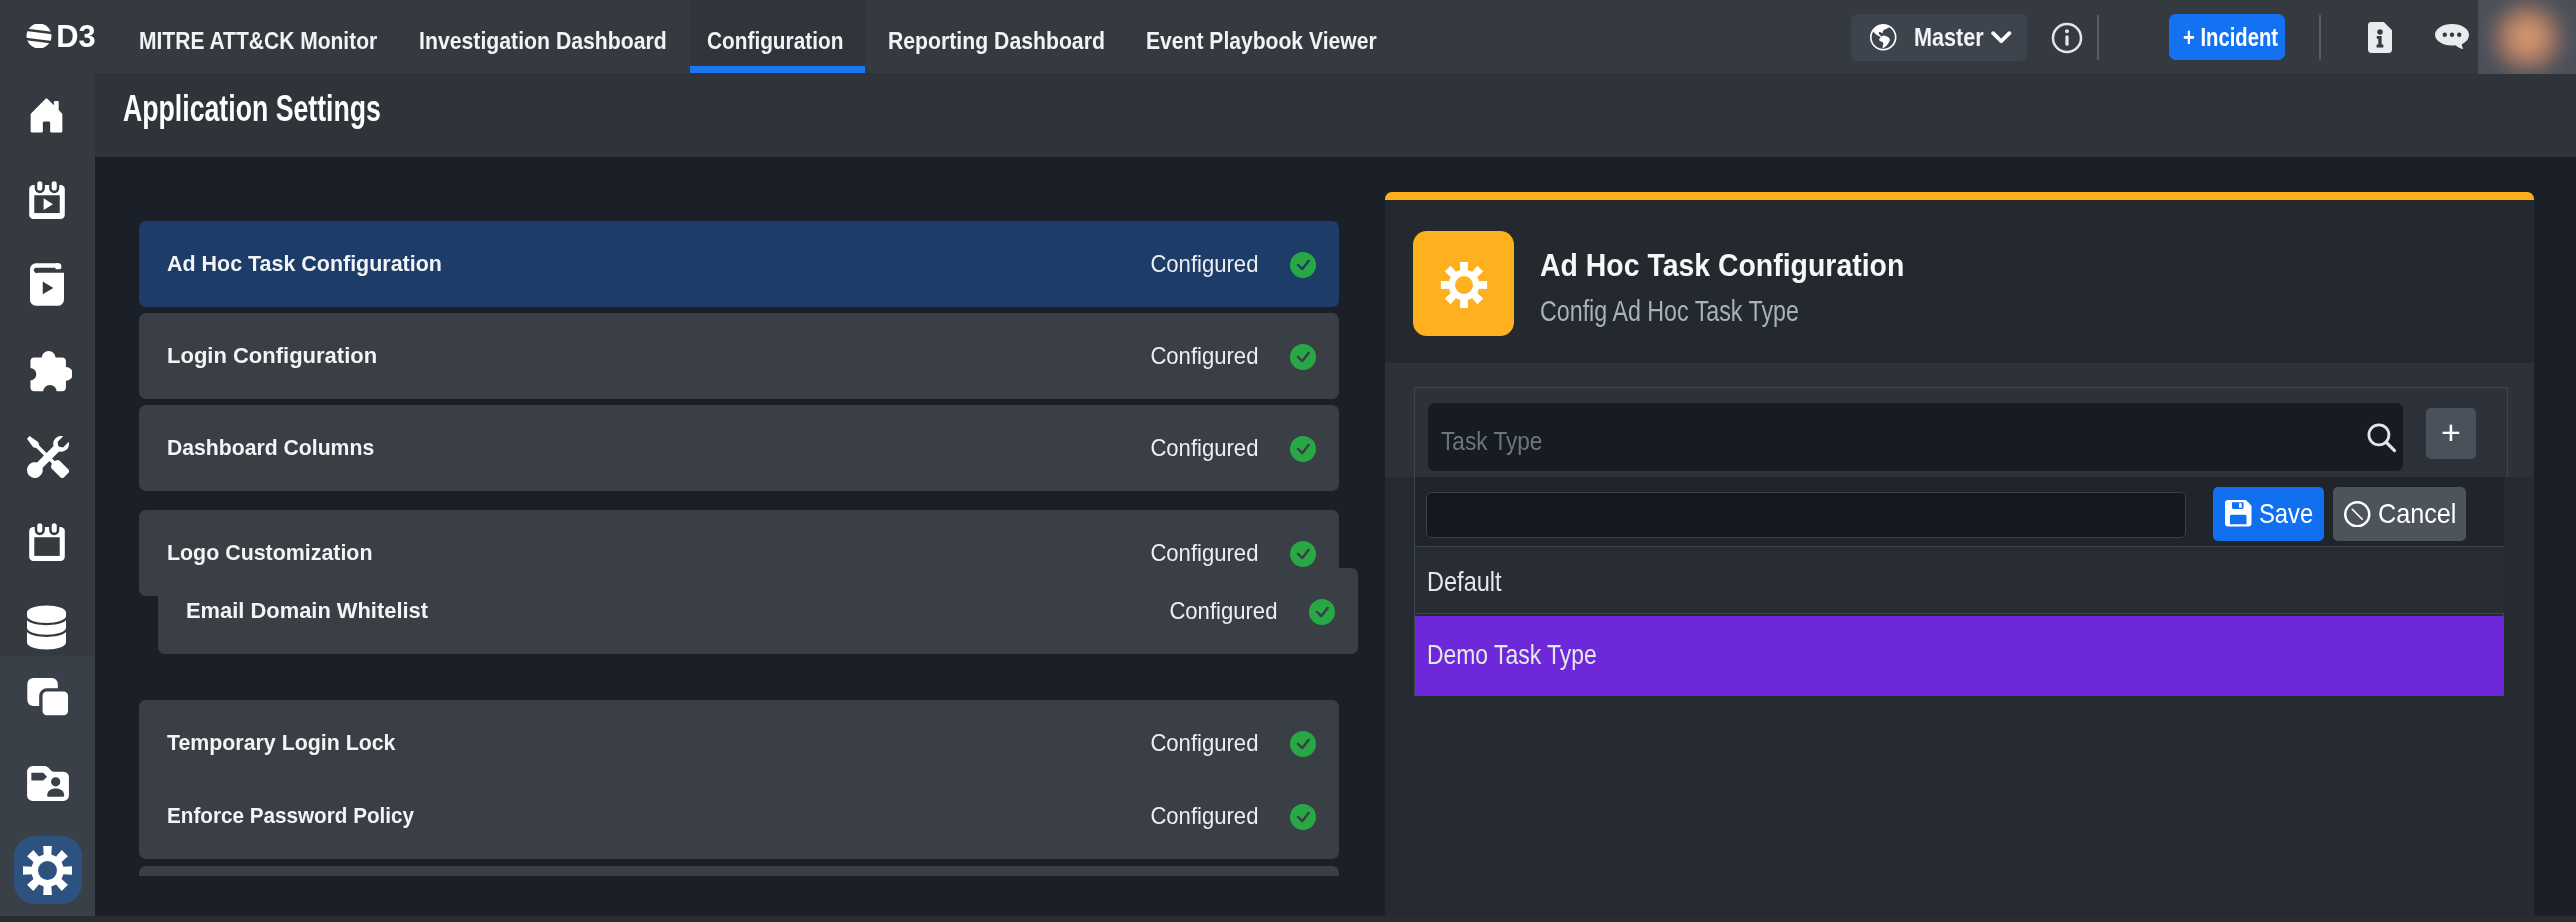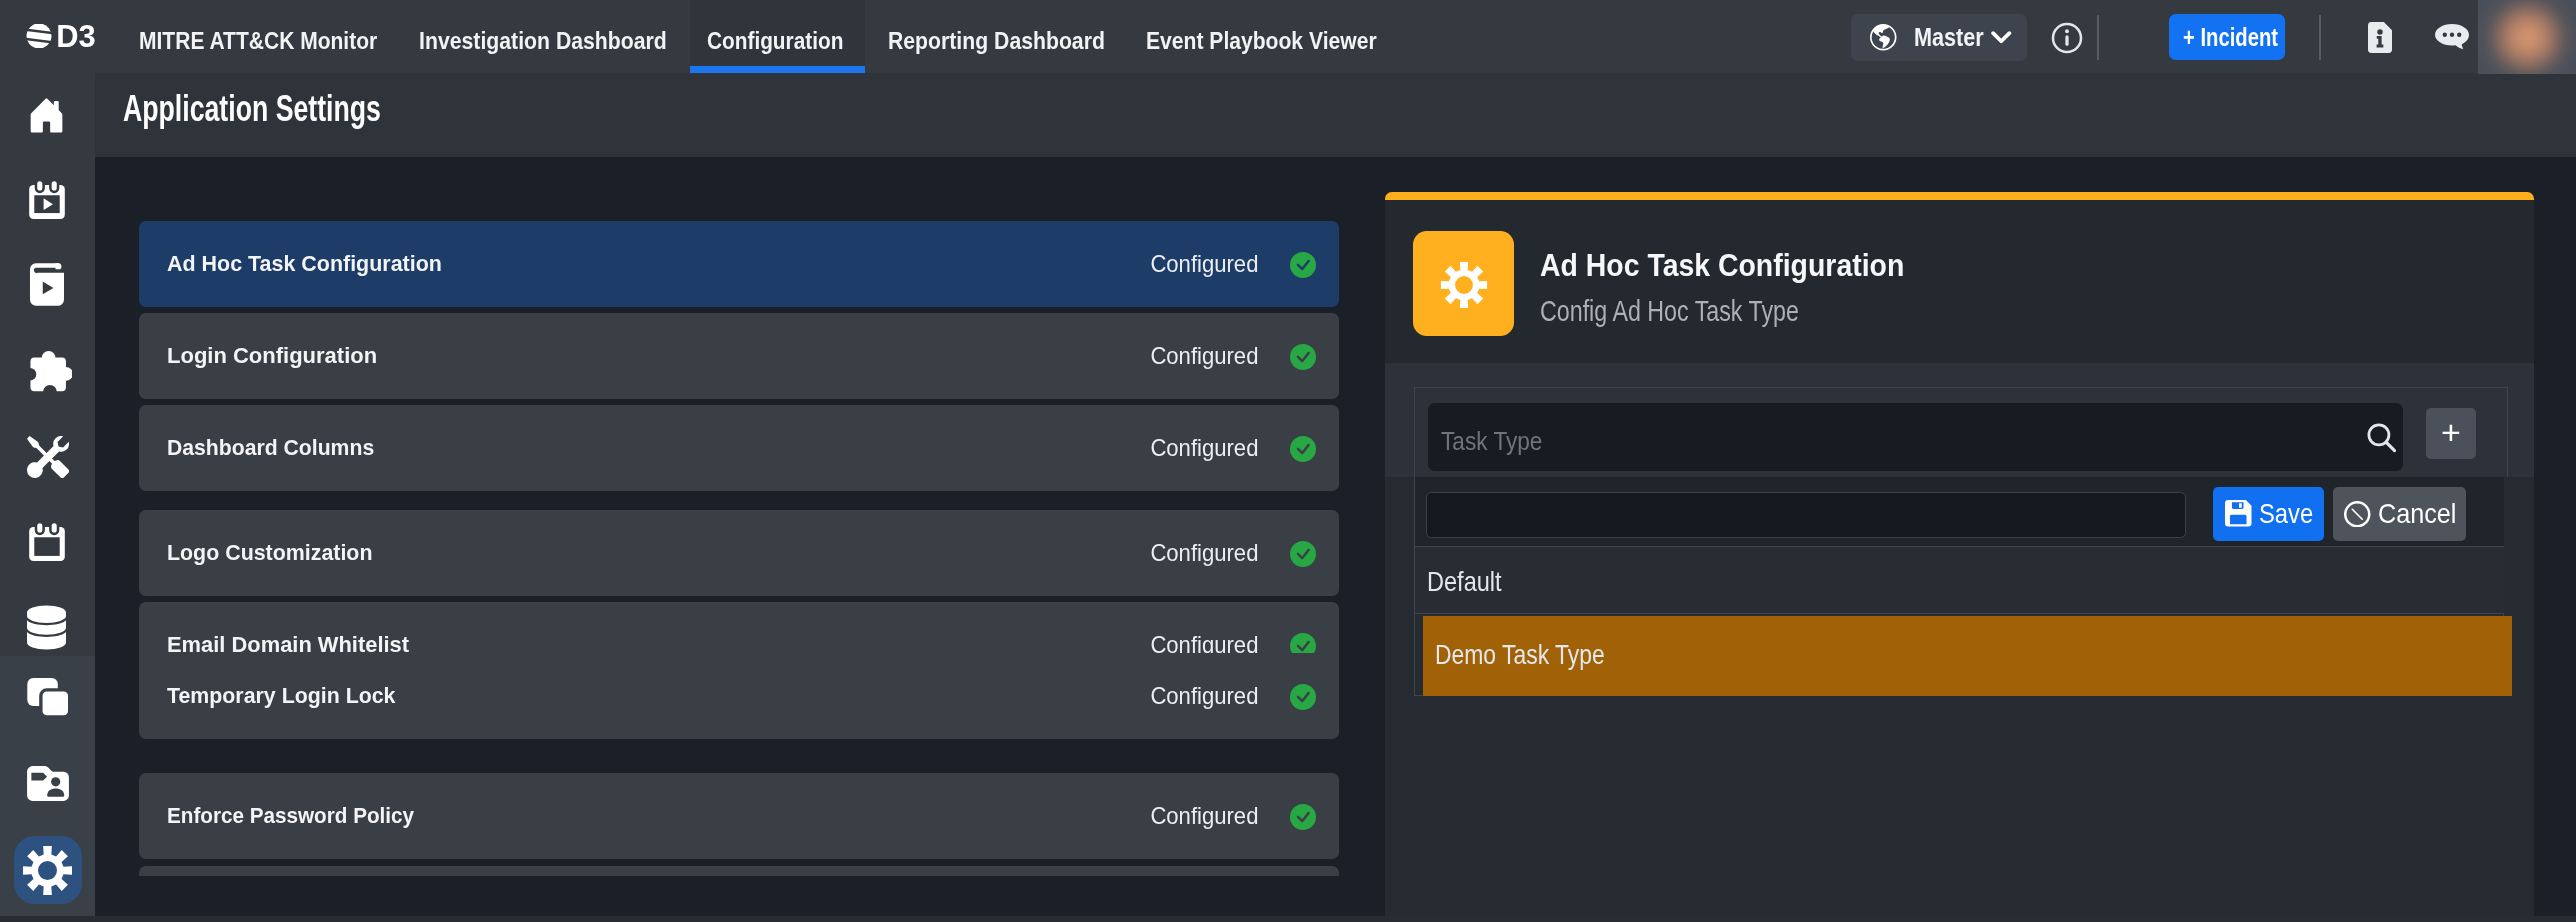--- a/index.html
+++ b/index.html
@@ -50,21 +50,21 @@
   #ttph { left:56px; top:215px; height:68px; line-height:68px; font-size:26px; color:#6e757e; }
   #plusbtn { left:1041px; top:216px; width:50px; height:51px; background:#4a515a; border-radius:5.1px; color:#fff; font-size:34px; text-align:center; line-height:48px; }
   
   #tbl { left:29px; top:285px; width:1090px; height:219px; border:0.9px solid #3e454e; border-top:none; }
   #saverow { left:0; top:0; width:1089px; height:69px; background:#20242b; }
   #saveinput { left:11px; top:15.4px; width:760px; height:46px; background:#14181f; border:0.9px solid #3a414a; border-radius:5.1px; }
   #savebtn { left:798px; top:10.3px; width:111px; height:54px; background:#1070f0; border-radius:5.1px; }
   #cancelbtn { left:918px; top:10.3px; width:133px; height:54px; background:#4d545c; border-radius:5.1px; }
   .btnlab { color:#fff; font-size:28px; white-space:nowrap; transform-origin:0 50%; }
   #rowdef { left:0; top:69px; width:1089px; height:68px; background:#282d34; border-bottom:0.9px solid #3e454e; border-top:0.9px solid #3e454e; }
-  #rowdemo { left:8px; top:139px; width:1089px; height:80px; background:#a16207; }
+  #rowdemo { left:0; top:139px; width:1089px; height:80px; background:#6d28d9; }
   .rowtxt { left:12px; font-size:28px; line-height:34px; color:#e4e8ec; transform-origin:0 50%; white-space:nowrap; }
 </style>
 </head>
 <body>
 <div id="page">
   <div id="main" class="abs"></div>
   <div id="band" class="abs"></div>
   <div id="appTitle" class="abs sqz" style="transform:scaleX(0.741);">Application Settings</div>
 
   <div id="nav" class="abs"></div>
@@ -206,28 +206,28 @@
             <path fill="#28a745" fill-rule="evenodd" d="M16 8A8 8 0 1 1 0 8a8 8 0 0 1 16 0zm-3.97-3.03a.75.75 0 0 0-1.08.022L7.477 9.417 5.384 7.323a.75.75 0 0 0-1.06 1.06L6.97 11.03a.75.75 0 0 0 1.079-.02l3.992-4.99a.75.75 0 0 0-.01-1.05z"></path>
           </svg></div>
       </div>
       <div class="card abs" style="top: 510px;">
         <div class="cardTitle abs sqz" style="transform:scaleX(0.972)">Logo Customization</div>
         <div class="conf abs sqz" style="transform:scaleX(0.92)">Configured</div>
         <div class="chk abs"><svg width="26" height="26" viewBox="0 0 16 16">
             <path fill="#28a745" fill-rule="evenodd" d="M16 8A8 8 0 1 1 0 8a8 8 0 0 1 16 0zm-3.97-3.03a.75.75 0 0 0-1.08.022L7.477 9.417 5.384 7.323a.75.75 0 0 0-1.06 1.06L6.97 11.03a.75.75 0 0 0 1.079-.02l3.992-4.99a.75.75 0 0 0-.01-1.05z"></path>
           </svg></div>
       </div>
-      <div class="card abs" style="top: 602px;">
+      <div class="card abs" style="top: 568px; margin-left: 19px;">
         <div class="cardTitle abs sqz" style="transform:scaleX(0.995)">Email Domain Whitelist</div>
         <div class="conf abs sqz" style="transform:scaleX(0.92)">Configured</div>
         <div class="chk abs"><svg width="26" height="26" viewBox="0 0 16 16">
             <path fill="#28a745" fill-rule="evenodd" d="M16 8A8 8 0 1 1 0 8a8 8 0 0 1 16 0zm-3.97-3.03a.75.75 0 0 0-1.08.022L7.477 9.417 5.384 7.323a.75.75 0 0 0-1.06 1.06L6.97 11.03a.75.75 0 0 0 1.079-.02l3.992-4.99a.75.75 0 0 0-.01-1.05z"></path>
           </svg></div>
       </div>
-      <div class="card abs" style="top: 653px;">
+      <div class="card abs" style="top: 700px;">
         <div class="cardTitle abs sqz" style="transform:scaleX(0.97)">Temporary Login Lock</div>
         <div class="conf abs sqz" style="transform:scaleX(0.92)">Configured</div>
         <div class="chk abs"><svg width="26" height="26" viewBox="0 0 16 16">
             <path fill="#28a745" fill-rule="evenodd" d="M16 8A8 8 0 1 1 0 8a8 8 0 0 1 16 0zm-3.97-3.03a.75.75 0 0 0-1.08.022L7.477 9.417 5.384 7.323a.75.75 0 0 0-1.06 1.06L6.97 11.03a.75.75 0 0 0 1.079-.02l3.992-4.99a.75.75 0 0 0-.01-1.05z"></path>
           </svg></div>
       </div>
       <div class="card abs" style="top: 773px;">
         <div class="cardTitle abs sqz" style="transform:scaleX(0.94)">Enforce Password Policy</div>
         <div class="conf abs sqz" style="transform:scaleX(0.92)">Configured</div>
         <div class="chk abs"><svg width="26" height="26" viewBox="0 0 16 16">

